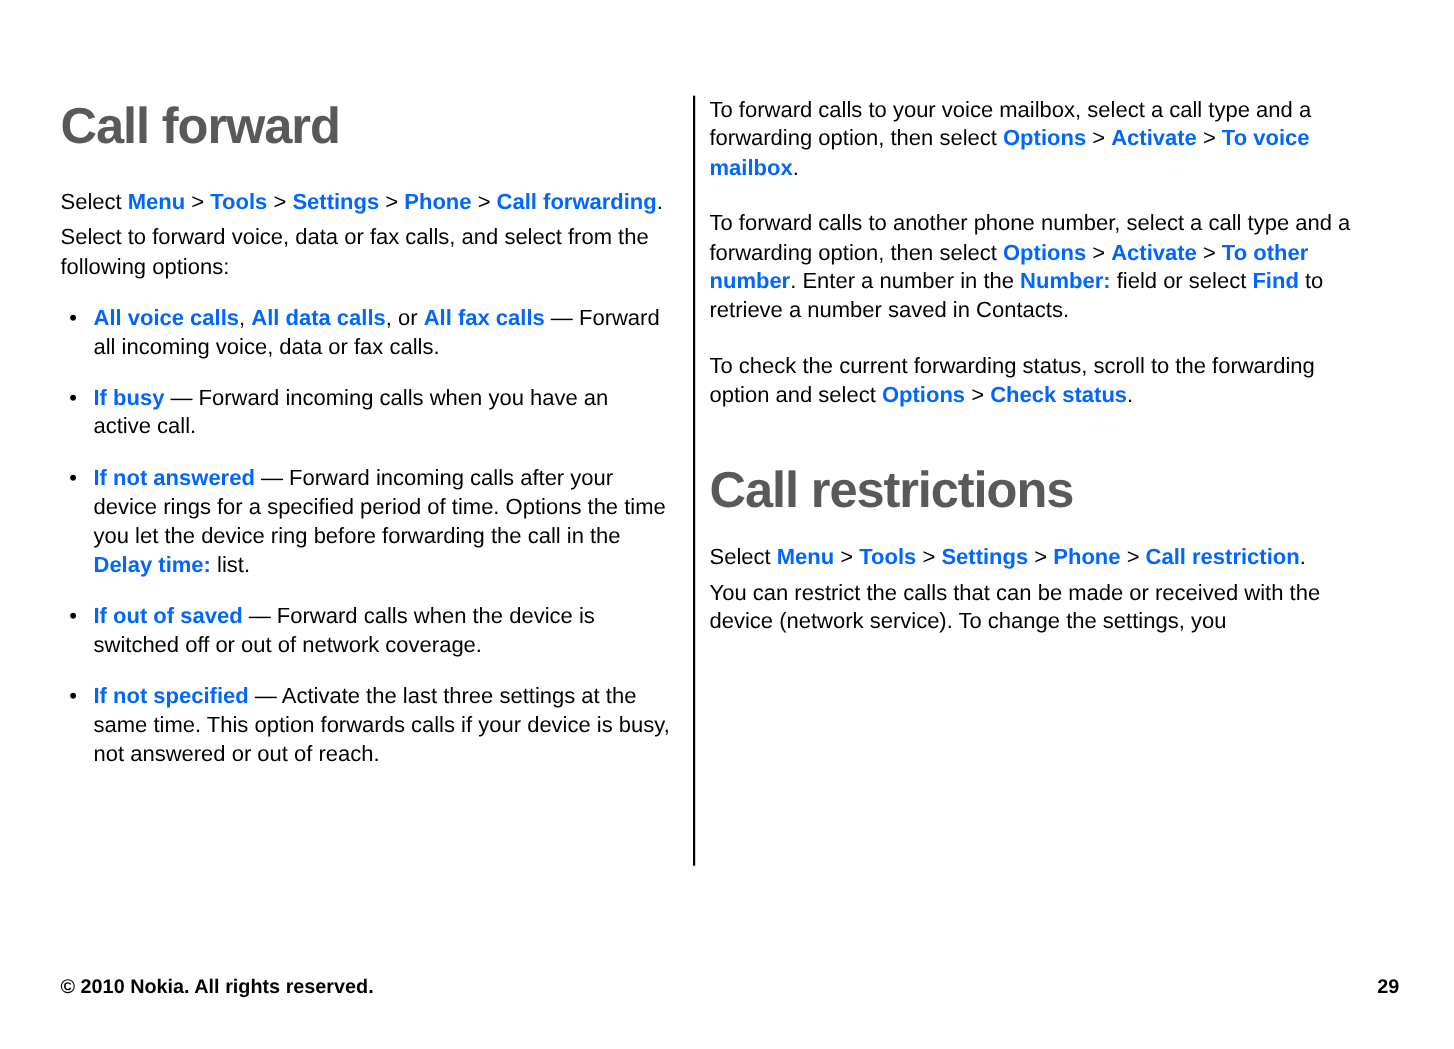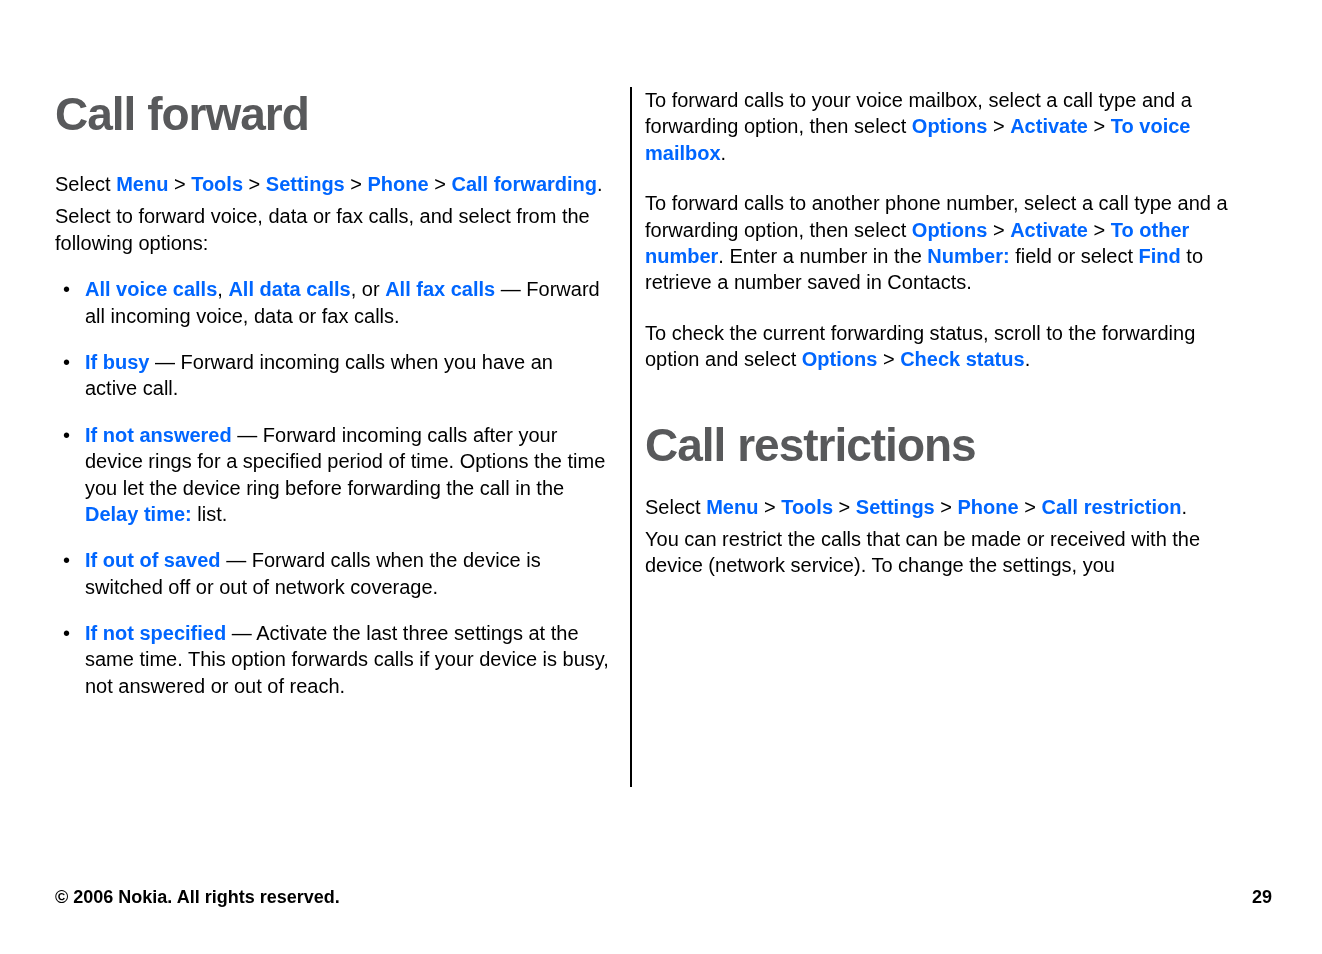--- a/index.html
+++ b/index.html
@@ -150,16 +150,16 @@
 
       <p class="para">
         <span>Select </span><span class="term">Menu</span><span> &gt; </span><span class="term">Tools</span><span> &gt; </span><span class="term">Settings</span><span> &gt; </span><span class="term">Phone</span><span> &gt; </span><span class="term">Call restriction</span><span>.</span>
       </p>
 
       <p class="para">You can restrict the calls that can be made or received with the device (network service). To change the settings, you</p>
     </div>
   </div>
 
   <div class="footer">
-    <span class="plain-bold">© 2006 Nokia. All rights reserved.</span>
+    <span class="plain-bold">© 2010 Nokia. All rights reserved.</span>
     <span class="plain-bold">29</span>
   </div>
 </div>
 
 </body></html>

